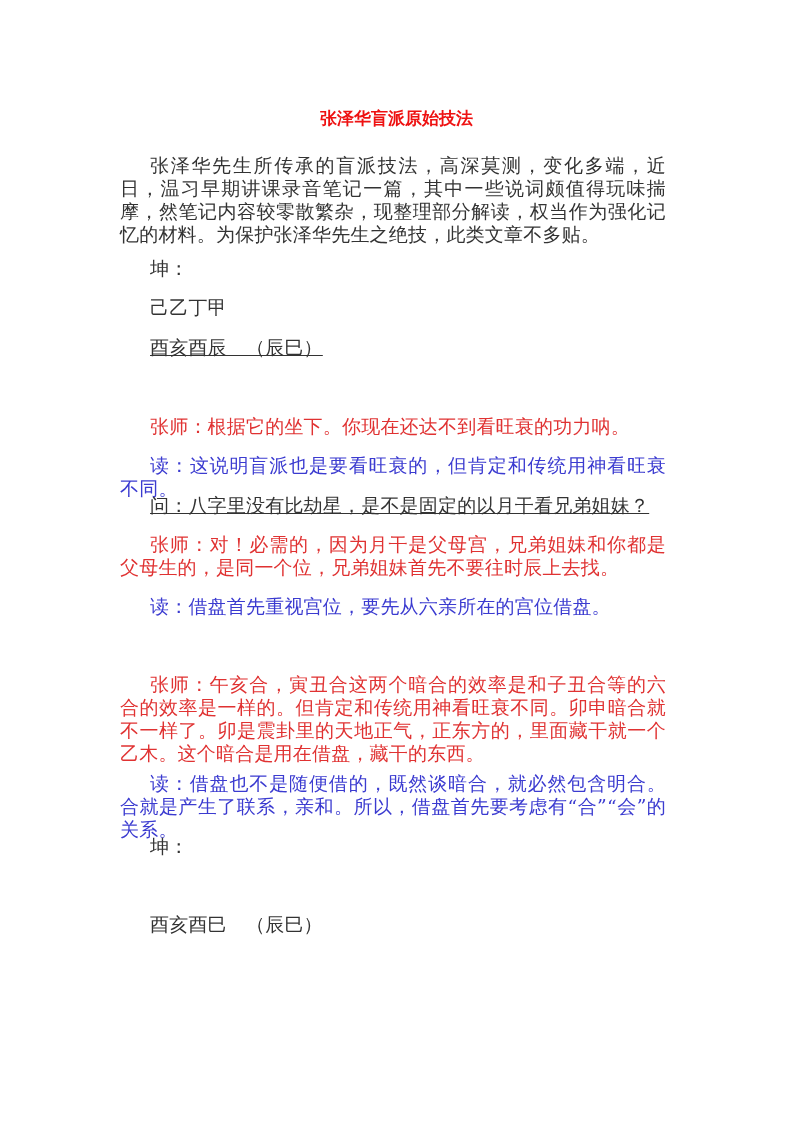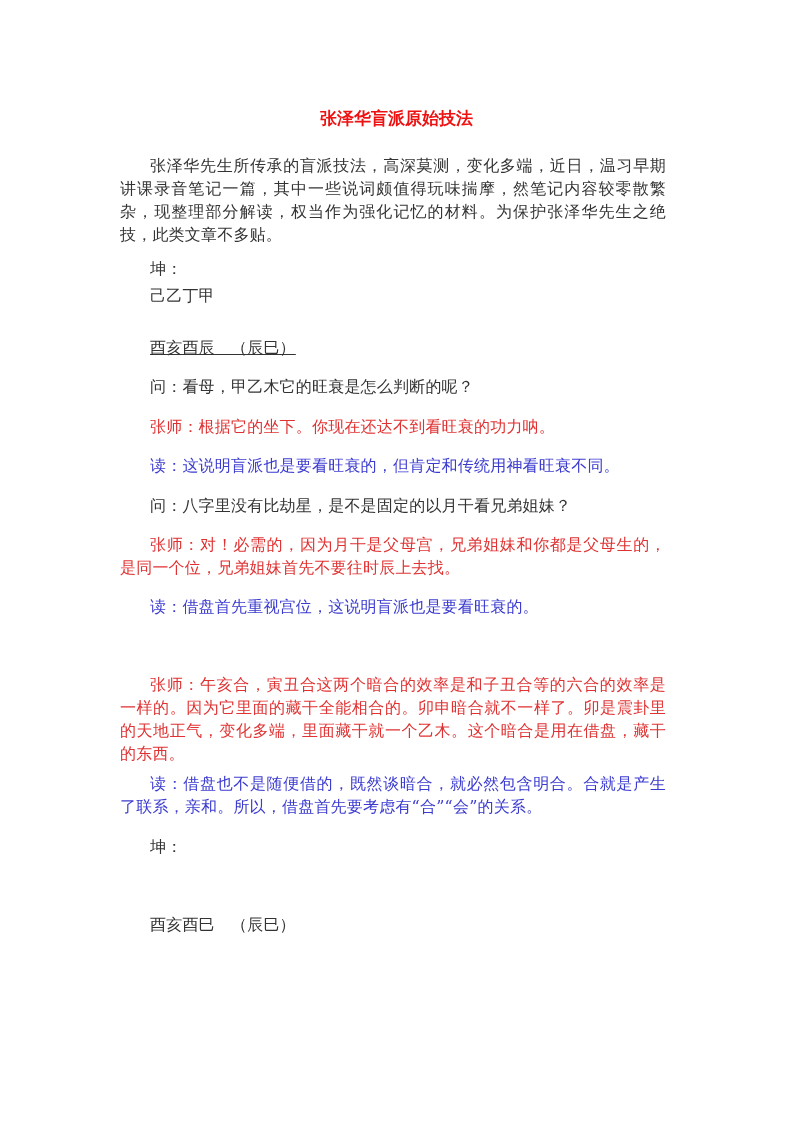--- a/index.html
+++ b/index.html
@@ -32,50 +32,49 @@
       font-size: 17px;
       line-height: 24px;
       color: #ee1111;
       margin: 0;
     }
     .para {
       position: absolute;
       left: 120px;
       width: 546px;
       margin: 0;
-      font-size: 16px;
+      font-size: 19px;
       line-height: 23px;
       letter-spacing: 0.2px;
       color: #333333;
       text-indent: 30px;
       text-align: justify;
       white-space: normal;
     }
     .c-red { color: #e03232; }
     .c-blue { color: #3b3bd0; }
     .c-gray { color: #333333; }
   </style>
 </head>
 <body>
 
 <div class="page">
   <h1 class="title">张泽华盲派原始技法</h1>
 
   <p class="para c-gray" style="top:154px;">张泽华先生所传承的盲派技法，高深莫测，变化多端，近日，温习早期讲课录音笔记一篇，其中一些说词颇值得玩味揣摩，然笔记内容较零散繁杂，现整理部分解读，权当作为强化记忆的材料。为保护张泽华先生之绝技，此类文章不多贴。</p>
 
   <p class="para c-gray" style="top:257px;">坤：</p>
-  <p class="para c-gray" style="top:284px;">己乙丁甲</p>
+  <p class="para c-gray" style="top:296px;">己乙丁甲</p>
   <p class="para c-gray" style="top:336px;text-decoration:underline;">酉亥酉辰　（辰巳）</p>
 
-  <p class="para c-gray" style="top:375px;">问：看母，甲乙木它的旺衰是怎么判断的呢？</p>
   <p class="para c-red" style="top:415px;">张师：根据它的坐下。你现在还达不到看旺衰的功力呐。</p>
   <p class="para c-blue" style="top:454px;">读：这说明盲派也是要看旺衰的，但肯定和传统用神看旺衰不同。</p>
-  <p class="para c-gray" style="top:494px;">问：八字里没有比劫星，是不是固定的以月干看兄弟姐妹？</p>
+  <p class="para c-gray" style="top:494px;text-decoration:underline;">问：八字里没有比劫星，是不是固定的以月干看兄弟姐妹？</p>
   <p class="para c-red" style="top:533px;">张师：对！必需的，因为月干是父母宫，兄弟姐妹和你都是父母生的，是同一个位，兄弟姐妹首先不要往时辰上去找。</p>
-  <p class="para c-blue" style="top:595px;">读：借盘首先重视宫位，这说明盲派也是要看旺衰的。</p>
+  <p class="para c-blue" style="top:595px;">读：借盘首先重视宫位，要先从六亲所在的宫位借盘。</p>
 
-  <p class="para c-red" style="top:673px;">张师：午亥合，寅丑合这两个暗合的效率是和子丑合等的六合的效率是一样的。因为它里面的藏干全能相合的。卯申暗合就不一样了。卯是震卦里的天地正气，变化多端，里面藏干就一个乙木。这个暗合是用在借盘，藏干的东西。</p>
+  <p class="para c-red" style="top:673px;">张师：午亥合，寅丑合这两个暗合的效率是和子丑合等的六合的效率是一样的。但肯定和传统用神看旺衰不同。卯申暗合就不一样了。卯是震卦里的天地正气，正东方的，里面藏干就一个乙木。这个暗合是用在借盘，藏干的东西。</p>
   <p class="para c-blue" style="top:772px;">读：借盘也不是随便借的，既然谈暗合，就必然包含明合。合就是产生了联系，亲和。所以，借盘首先要考虑有“合”“会”的关系。</p>
 
   <p class="para c-gray" style="top:835px;">坤：</p>
   <p class="para c-gray" style="top:913px;">酉亥酉巳　（辰巳）</p>
 
 </div>
 
 </body></html>

